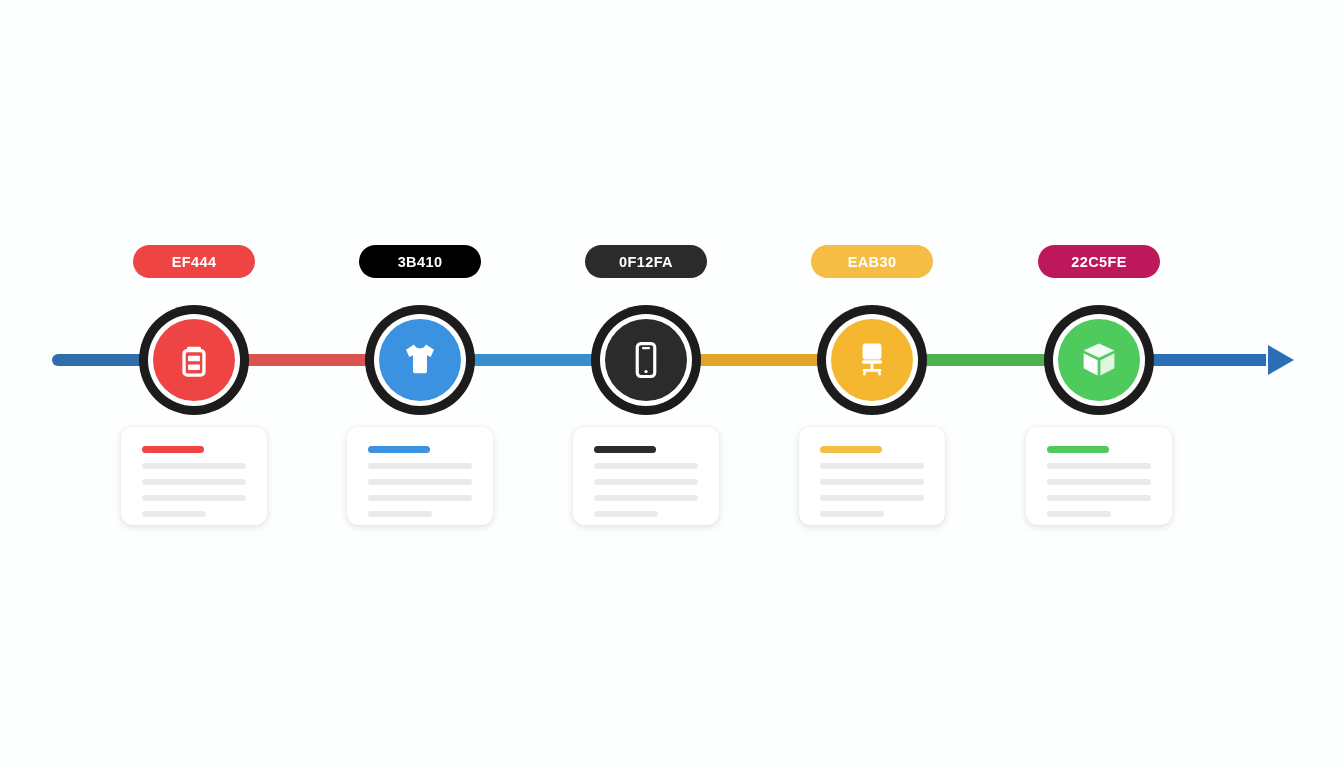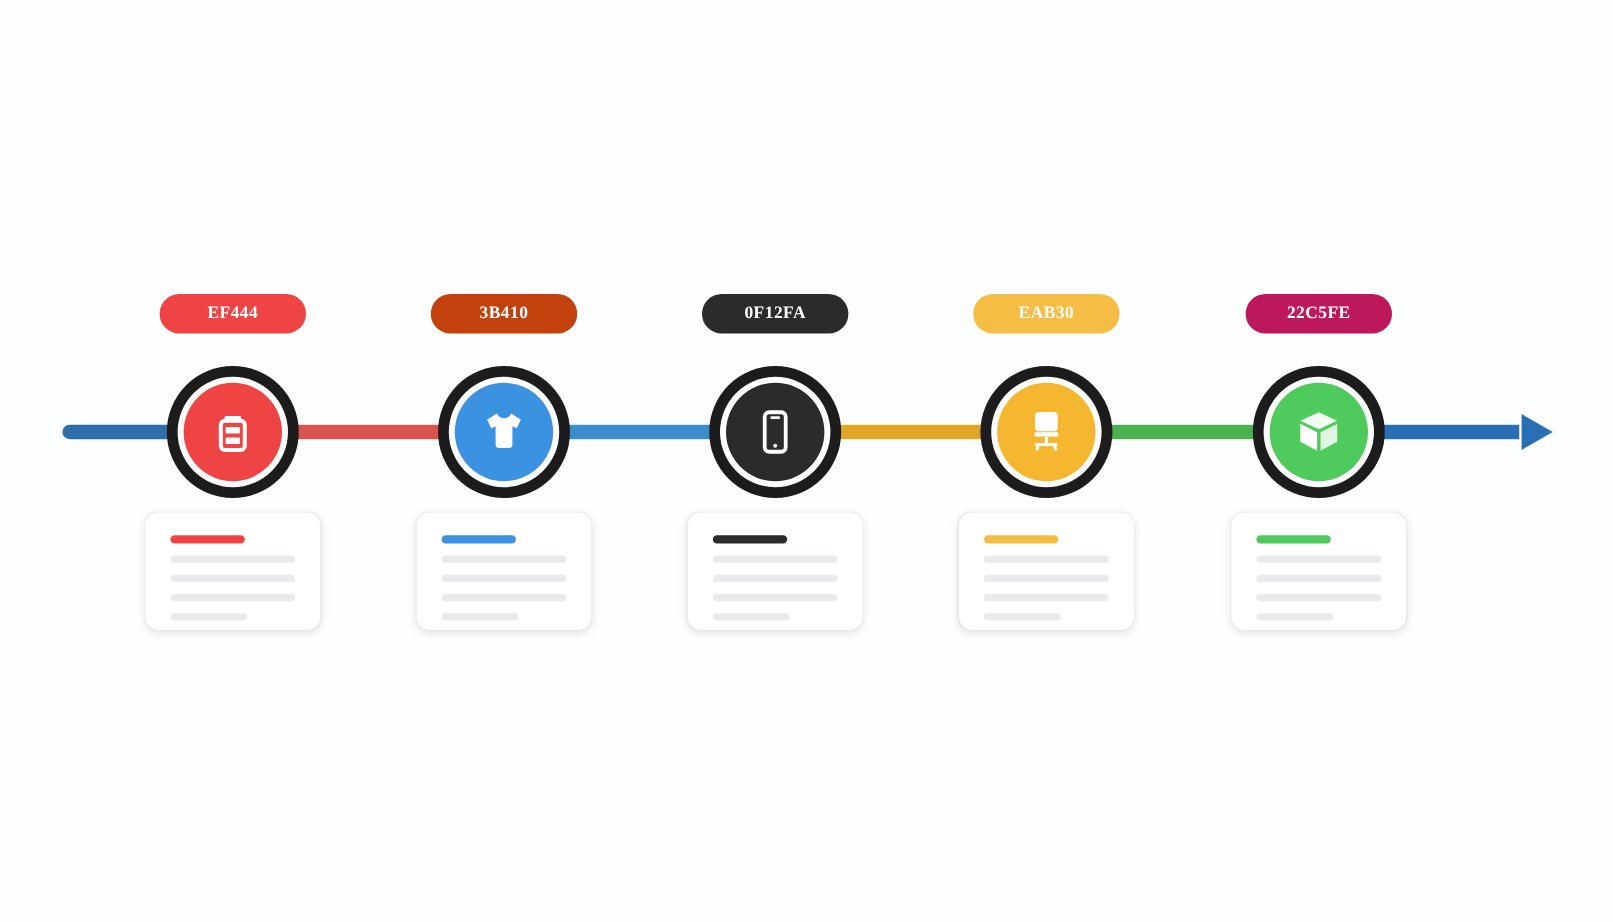--- a/index.html
+++ b/index.html
@@ -11,21 +11,20 @@
     height: 768px;
     background: #fdfefe;
     font-family: "Liberation Sans", sans-serif;
     overflow: hidden;
     position: relative;
   }
 
   #timeline-infographic {
     position: absolute;
     inset: 0;
-    font-family: Liberation Serif, serif;
   }
 
   
   .track {
     position: absolute;
     left: 52px;
     right: 52px;
     top: 349px;
     height: 22px;
   }
@@ -141,21 +140,21 @@
     <div class="track-seg" style="left: 386px; width: 186px; background: rgb(59, 142, 204);"></div>
     <div class="track-seg" style="left: 612px; width: 186px; background: rgb(224, 165, 38);"></div>
     <div class="track-seg" style="left: 838px; width: 187px; background: rgb(76, 175, 80);"></div>
     <div class="track-seg" style="left: 1065px; width: 149px; background: rgb(42, 111, 181);"></div>
     <div class="arrow-head" style="border-left-color: rgb(42, 111, 181);"></div>
   </div>
 
   <div class="badge" style="left: 194px; background: rgb(239, 68, 68);">
     <span>EF444</span>
   </div>
-  <div class="badge" style="left: 420px; background: #c2410c;">
+  <div class="badge" style="left: 420px; background: #000000;">
     <span>3B410</span>
   </div>
   <div class="badge" style="left: 646px; background: rgb(43, 43, 43);">
     <span>0F12FA</span>
   </div>
   <div class="badge" style="left: 872px; background: rgb(245, 189, 68);">
     <span>EAB30</span>
   </div>
   <div class="badge" style="left: 1099px; background: #be185d;">
     <span>22C5FE</span>

